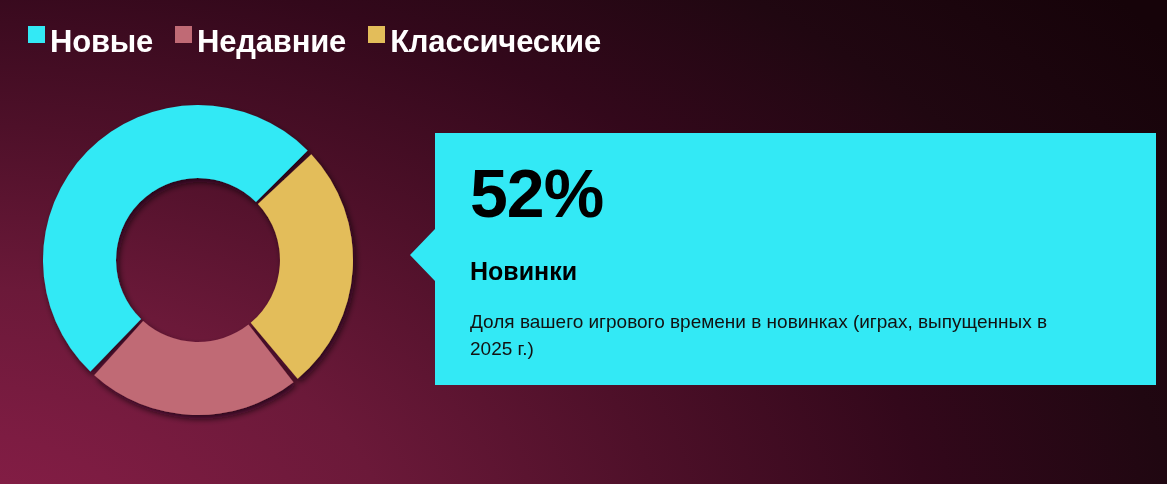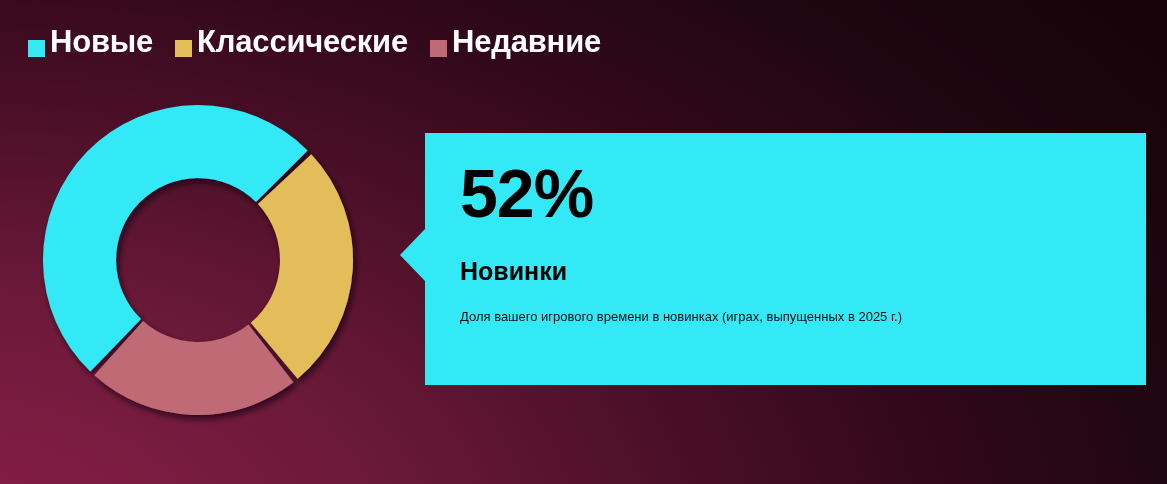--- a/index.html
+++ b/index.html
@@ -30,21 +30,21 @@
     left: 28px;
     top: 26px;
     display: flex;
     align-items: center;
     gap: 0px;
     white-space: nowrap;
     z-index: 6;
   }
   .legend-item {
     display: flex;
-    align-items: flex-end;
+    align-items: flex-start;
     margin-right: 22px;
   }
   .legend-swatch {
     width: 17px;
     height: 17px;
     margin-right: 5px;
     flex: 0 0 auto;
     display: inline-block;
   }
   .legend-label {
@@ -67,21 +67,21 @@
   #donut-svg {
     display: block;
     width: 348px;
     height: 348px;
     overflow: visible;
   }
 
   
   #callout {
     position: absolute;
-    left: 400px;
+    left: 410px;
     top: 133px;
     width: 746px;
     height: 296px;
     z-index: 5;
   }
   #callout-shape {
     position: absolute;
     inset: 0;
     width: 746px;
     height: 252px;
@@ -104,48 +104,48 @@
     margin: 0;
   }
   #callout-title {
     font-size: 25px;
     font-weight: bold;
     color: #000000;
     line-height: 1.1;
     margin: 30px 0 0 0;
   }
   #callout-desc {
-    font-size: 13px;
+    font-size: 19px;
     font-weight: normal;
     color: #121212;
     line-height: 1.45;
     margin: 22px 0 0 0;
     max-width: 618px;
   }
 </style>
 </head>
 <body>
 
 <div id="stage">
 
   <div id="legend">
 
     <div class="legend-item">
       <span class="legend-swatch" style="background:#33e9f5"></span>
       <span class="legend-label">Новые</span>
     </div>
 
     <div class="legend-item">
-      <span class="legend-swatch" style="background:#e3bd5a"></span>
-      <span class="legend-label">Классические</span>
+      <span class="legend-swatch" style="background:#c06a75"></span>
+      <span class="legend-label">Недавние</span>
     </div>
 
     <div class="legend-item">
-      <span class="legend-swatch" style="background:#c06a75"></span>
-      <span class="legend-label">Недавние</span>
+      <span class="legend-swatch" style="background:#e3bd5a"></span>
+      <span class="legend-label">Классические</span>
     </div>
 
   </div>
 
   <div id="donut-wrap">
     <svg id="donut-svg" viewBox="0 0 348 348">
       <defs>
         <filter id="sliceShadow" x="-40%" y="-40%" width="180%" height="180%">
           <feDropShadow dx="2.5" dy="4" stdDeviation="3.2" flood-color="#14040c" flood-opacity="0.72"></feDropShadow>
         </filter>

